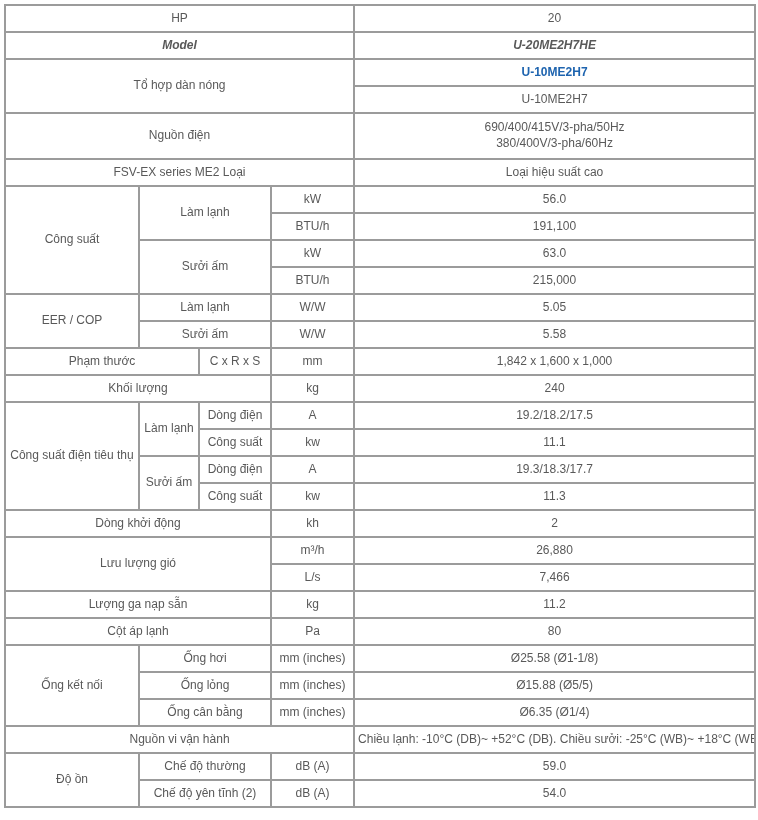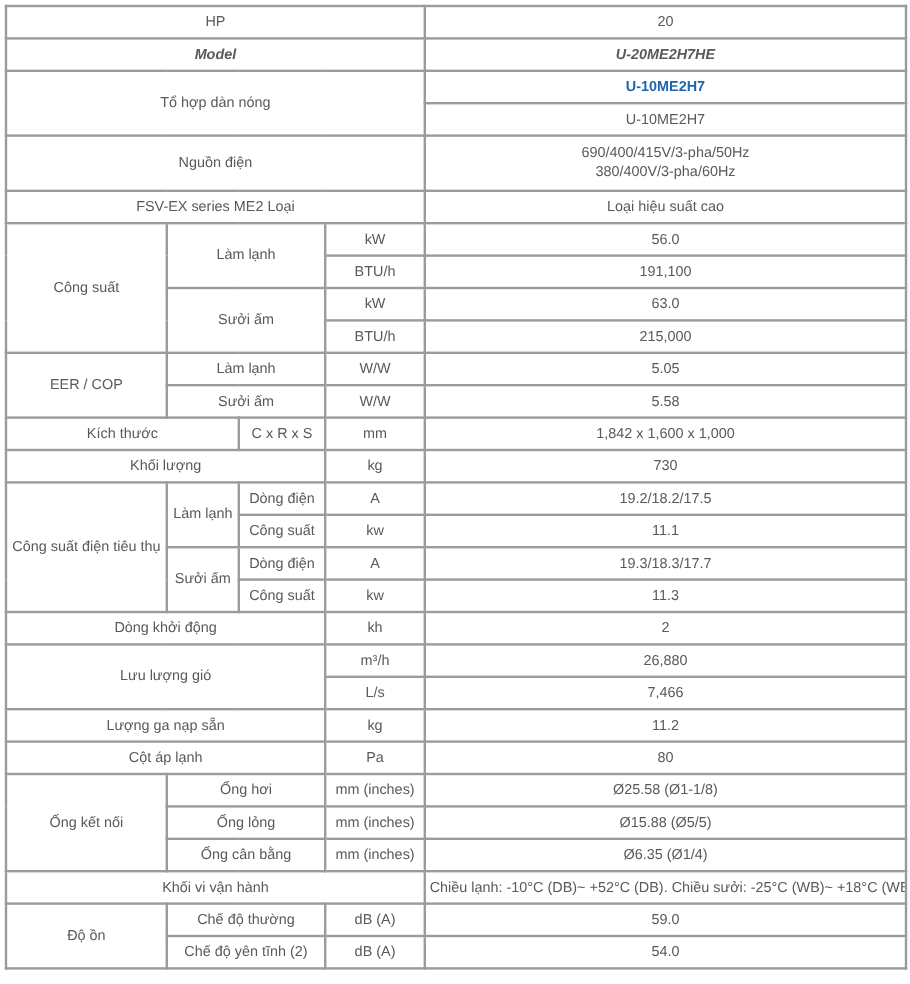--- a/index.html
+++ b/index.html
@@ -114,30 +114,30 @@
       <td>W/W</td>
       <td>5.05</td>
     </tr>
     <tr>
       <td colspan="2">Sưởi ấm</td>
       <td>W/W</td>
       <td>5.58</td>
     </tr>
 
     <tr>
-      <td colspan="2">Kích thước</td>
+      <td colspan="2">Phạm thước</td>
       <td>C x R x S</td>
       <td>mm</td>
       <td>1,842 x 1,600 x 1,000</td>
     </tr>
 
     <tr>
       <td colspan="3">Khối lượng</td>
       <td>kg</td>
-      <td>730</td>
+      <td>240</td>
     </tr>
 
     <tr>
       <td rowspan="4" class="tight">Công suất điện tiêu thụ</td>
       <td rowspan="2">Làm lạnh</td>
       <td>Dòng điện</td>
       <td>A</td>
       <td>19.2/18.2/17.5</td>
     </tr>
     <tr>
@@ -196,21 +196,21 @@
       <td>mm (inches)</td>
       <td>Ø15.88 (Ø5/5)</td>
     </tr>
     <tr>
       <td colspan="2">Ống cân bằng</td>
       <td>mm (inches)</td>
       <td>Ø6.35 (Ø1/4)</td>
     </tr>
 
     <tr>
-      <td colspan="4">Khối vi vận hành</td>
+      <td colspan="4">Nguồn vi vận hành</td>
       <td class="tight">Chiều lạnh: -10°C (DB)~ +52°C (DB). Chiều sưởi: -25°C (WB)~ +18°C (WB)</td>
     </tr>
 
     <tr>
       <td rowspan="2">Độ ồn</td>
       <td colspan="2">Chế độ thường</td>
       <td>dB (A)</td>
       <td>59.0</td>
     </tr>
     <tr>

